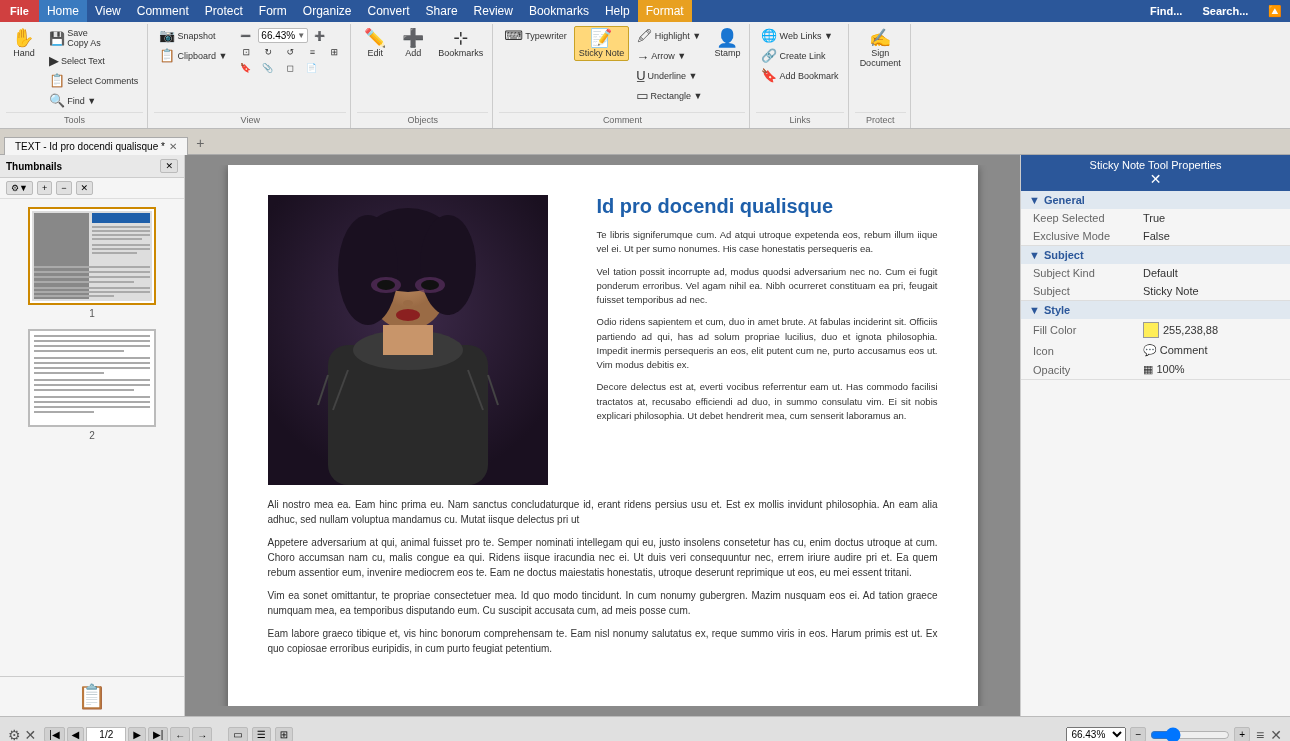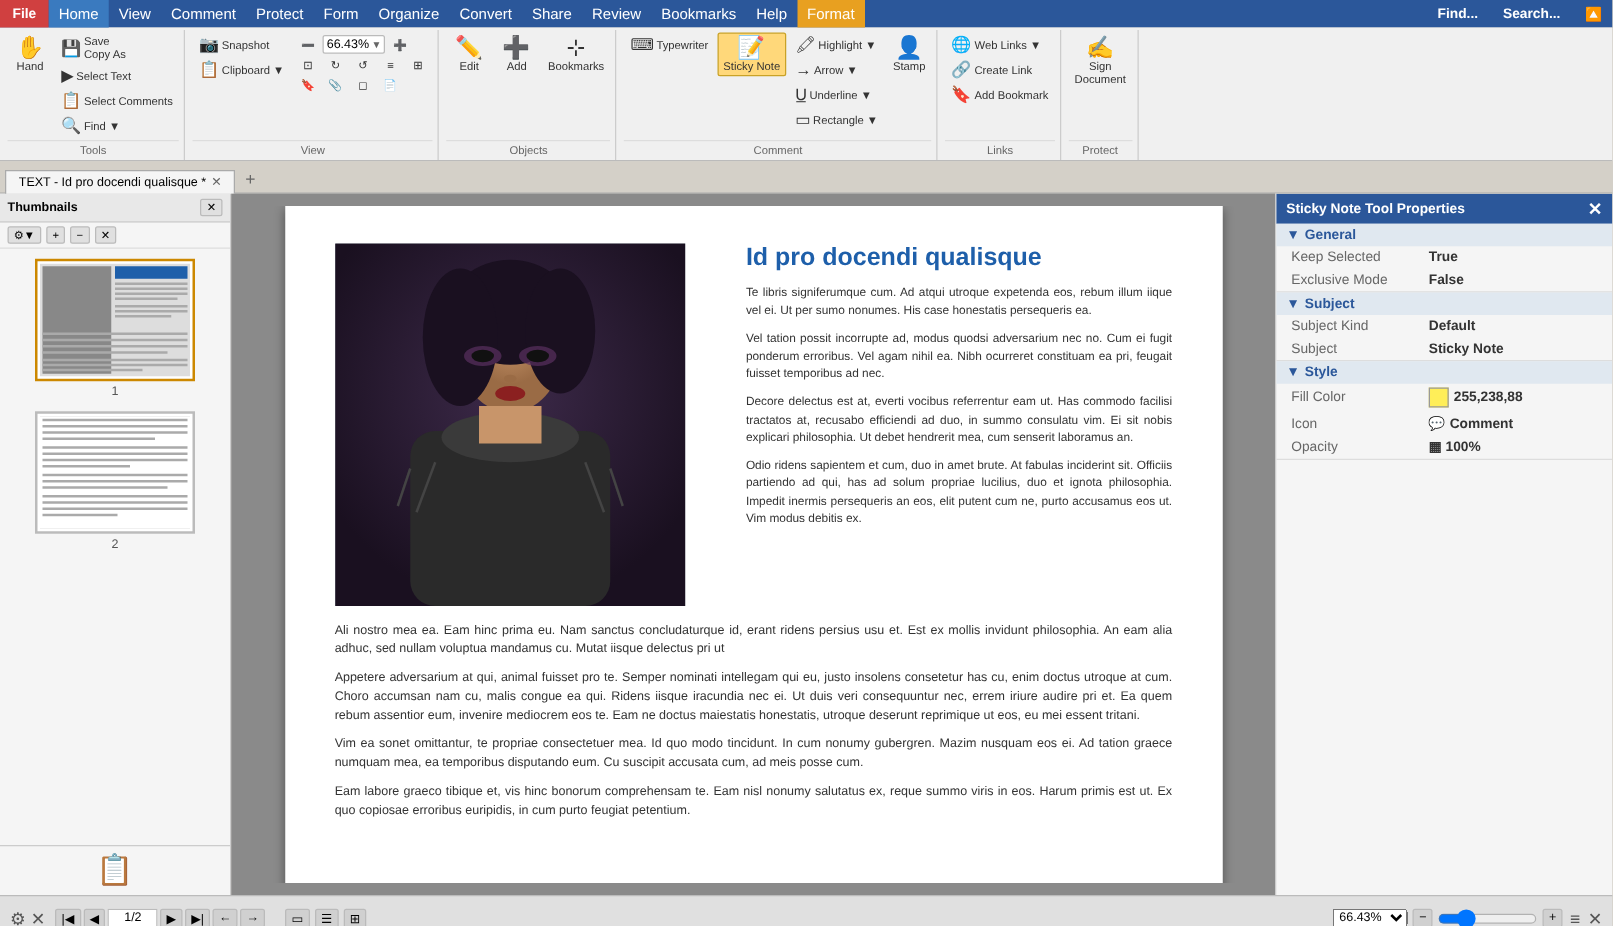--- a/index.html
+++ b/index.html
@@ -52,27 +52,27 @@
     .thumb-num { font-size: 10px; color: #555; margin-top: 3px; }
     .sidebar-bottom { height: 40px; display: flex; align-items: center; justify-content: center; border-top: 1px solid #ccc; }
 
     
     .doc-area { flex: 1; background: #8a8a8a; overflow: auto; display: flex; justify-content: center; padding: 10px; position: relative; }
     .doc-scroll { width: 100%; height: 100%; overflow: auto; }
     .doc-page { background: white; width: 750px; min-height: 900px; margin: 0 auto; padding: 30px 40px; box-shadow: 0 2px 8px rgba(0,0,0,0.4); position: relative; }
 
     
     .props-panel { width: 270px; background: #f5f5f5; border-left: 1px solid #ccc; overflow-y: auto; }
-    .props-header { background: #2b579a; color: white; padding: 4px 8px; font-size: 11px; font-weight: bold; display: flex; align-items: center; justify-content: space-between; }
+    .props-header { background: #2b579a; color: white; padding: 4px 8px; font-size: 11px; font-weight: normal; display: flex; align-items: center; justify-content: space-between; flex-direction: column; }
     .props-close { color: white; cursor: pointer; font-size: 14px; }
     .props-section { border-bottom: 1px solid #ddd; }
     .props-section-header { background: #e0e8f0; padding: 3px 8px; font-size: 11px; font-weight: bold; color: #2b579a; cursor: pointer; display: flex; align-items: center; gap: 4px; }
     .props-row { display: flex; align-items: center; padding: 3px 12px; }
     .props-label { color: #666; font-size: 11px; width: 110px; }
-    .props-value { font-size: 11px; color: #333; font-weight: 700; }
+    .props-value { font-size: 11px; color: #333; font-weight: 400; }
     .props-value.color-swatch { display: flex; align-items: center; gap: 4px; }
     .color-box { width: 16px; height: 16px; border: 1px solid #999; display: inline-block; }
 
     
     .doc-header-img { display: flex; gap: 20px; margin-bottom: 12px; }
     .doc-title-area { flex: 1; margin-left: 29px; }
     .doc-title { font-size: 20px; font-weight: bold; color: #1e5faa; margin-bottom: 10px; }
     .doc-para { font-size: 9.5px; color: #333; line-height: 1.5; margin-bottom: 8px; text-align: justify; }
     .doc-body { font-size: 10px; color: #333; line-height: 1.5; text-align: justify; margin-bottom: 8px; }
 
@@ -428,22 +428,22 @@
               <line x1="60" y1="180" x2="50" y2="210" stroke="#444" stroke-width="2"></line>
               <line x1="80" y1="175" x2="65" y2="215" stroke="#444" stroke-width="2"></line>
               <line x1="200" y1="175" x2="215" y2="215" stroke="#444" stroke-width="2"></line>
               <line x1="220" y1="180" x2="230" y2="210" stroke="#444" stroke-width="2"></line>
             </svg>
           </div>
           <div class="doc-title-area">
             <div class="doc-title">Id pro docendi qualisque</div>
             <div class="doc-para">Te libris signiferumque cum. Ad atqui utroque expetenda eos, rebum illum iique vel ei. Ut per sumo nonumes. His case honestatis persequeris ea.</div>
             <div class="doc-para">Vel tation possit incorrupte ad, modus quodsi adversarium nec no. Cum ei fugit ponderum erroribus. Vel agam nihil ea. Nibh ocurreret constituam ea pri, feugait fuisset temporibus ad nec.</div>
+            <div class="doc-para">Odio ridens sapientem et cum, duo in amet brute. At fabulas inciderint sit. Officiis partiendo ad qui, has ad solum propriae lucilius, duo et ignota philosophia. Impedit inermis persequeris an eos, elit putent cum ne, purto accusamus eos ut. Vim modus debitis ex.</div>
             <div class="doc-para">Decore delectus est at, everti vocibus referrentur eam ut. Has commodo facilisi tractatos at, recusabo efficiendi ad duo, in summo consulatu vim. Ei sit nobis explicari philosophia. Ut debet hendrerit mea, cum senserit laboramus an.</div>
-            <div class="doc-para">Odio ridens sapientem et cum, duo in amet brute. At fabulas inciderint sit. Officiis partiendo ad qui, has ad solum propriae lucilius, duo et ignota philosophia. Impedit inermis persequeris an eos, elit putent cum ne, purto accusamus eos ut. Vim modus debitis ex.</div>
           </div>
         </div>
         <div class="doc-body">Ali nostro mea ea. Eam hinc prima eu. Nam sanctus concludaturque id, erant ridens persius usu et. Est ex mollis invidunt philosophia. An eam alia adhuc, sed nullam voluptua mandamus cu. Mutat iisque delectus pri ut</div>
         <div class="doc-body">Appetere adversarium at qui, animal fuisset pro te. Semper nominati intellegam qui eu, justo insolens consetetur has cu, enim doctus utroque at cum. Choro accumsan nam cu, malis congue ea qui. Ridens iisque iracundia nec ei. Ut duis veri consequuntur nec, errem iriure audire pri et. Ea quem rebum assentior eum, invenire mediocrem eos te. Eam ne doctus maiestatis honestatis, utroque deserunt reprimique ut eos, eu mei essent tritani.</div>
         <div class="doc-body">Vim ea sonet omittantur, te propriae consectetuer mea. Id quo modo tincidunt. In cum nonumy gubergren. Mazim nusquam eos ei. Ad tation graece numquam mea, ea temporibus disputando eum. Cu suscipit accusata cum, ad meis posse cum.</div>
         <div class="doc-body">Eam labore graeco tibique et, vis hinc bonorum comprehensam te. Eam nisl nonumy salutatus ex, reque summo viris in eos. Harum primis est ut. Ex quo copiosae erroribus euripidis, in cum purto feugiat petentium.</div>
       </div>
     </div>
   </div>
 

